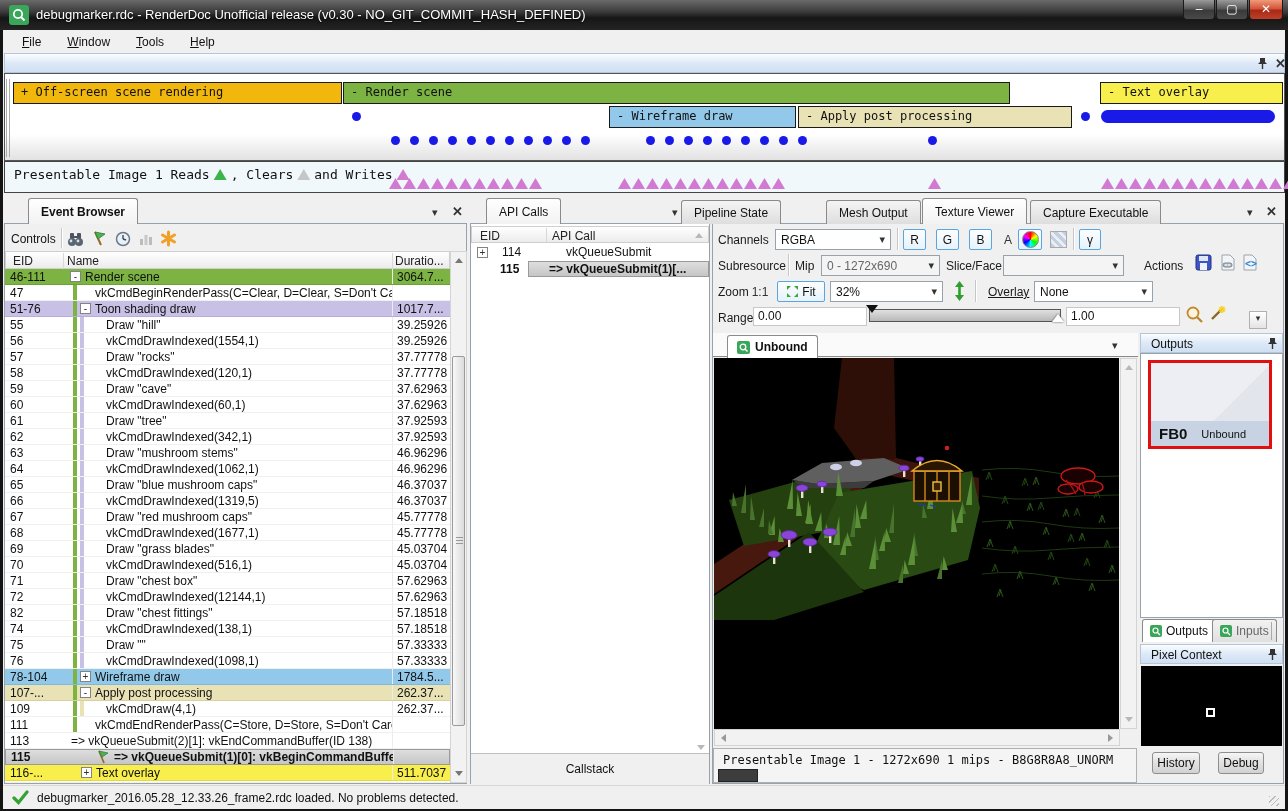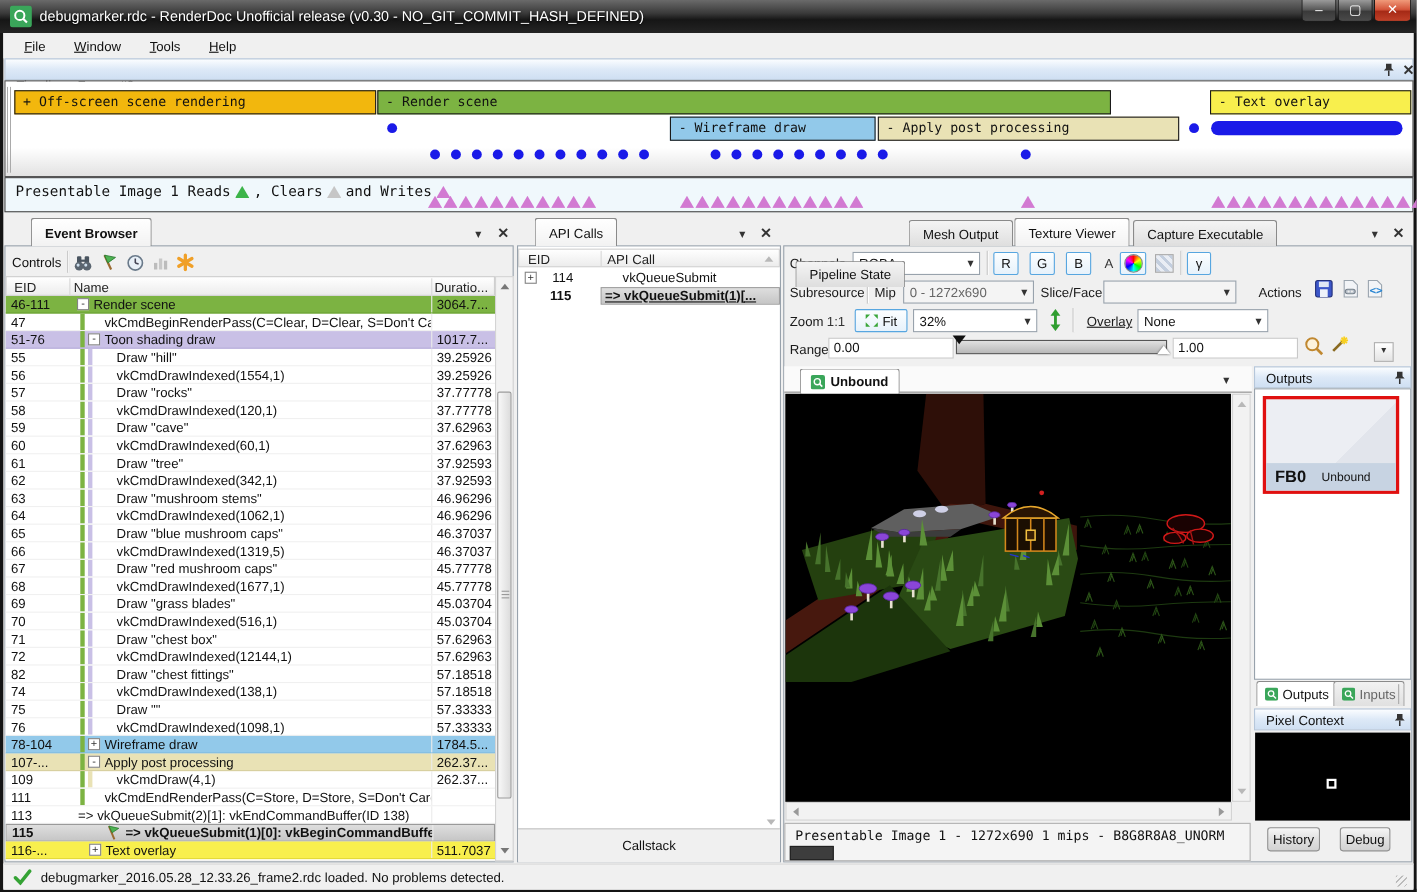--- a/index.html
+++ b/index.html
@@ -673,29 +673,29 @@
     <div style="position:absolute;left:74px;top:1px;width:1px;height:14px;background:#d8d8d8;"></div>
     <div class="arrow ar-up" style="right:5px;top:6px;border-bottom-color:#b8b8b8;"></div>
   </div>
   <div class="abs" style="left:471px;top:244px;width:238px;height:16px;display:flex;align-items:center;">
     <span class="expbox" style="margin-left:6px;">+</span>
     <span style="width:40px;padding-left:10px;">114</span>
     <span style="padding-left:24px;">vkQueueSubmit</span>
   </div>
   <div class="abs" style="left:471px;top:260px;width:238px;height:17px;display:flex;align-items:center;font-weight:bold;">
     <span style="width:57px;padding-left:29px;box-sizing:border-box;">115</span>
-    <span class="bg-gray" style="margin-left:18px;flex:1;height:16px;line-height:15px;padding-left:3px;box-sizing:border-box;overflow:hidden;white-space:nowrap;text-decoration:underline;">=&gt; vkQueueSubmit(1)[...</span>
+    <span class="bg-gray" style="flex:1;height:16px;line-height:15px;padding-left:20px;box-sizing:border-box;overflow:hidden;white-space:nowrap;">=&gt; vkQueueSubmit(1)[...</span>
   </div>
   <div class="abs" style="left:471px;top:753px;width:238px;height:30px;background:#f0f0f0;border-top:1px solid #c0c0c0;display:flex;align-items:center;justify-content:center;">
     <span>Callstack</span>
   </div>
   <div class="arrow ar-dn" style="left:697px;top:745px;border-top-color:#b8b8b8;"></div>
 
   <div class="abs panelframe" style="left:712px;top:223px;width:572px;height:561px;background:#f0f0f0;"></div>
-  <div class="tab inactive" style="left:723px;margin-top:37px;">Pipeline State</div>
+  <div class="tab inactive" style="left:681px;">Pipeline State</div>
   <div class="tab inactive" style="left:826px;">Mesh Output</div>
   <div class="tab" style="left:922px;">Texture Viewer</div>
   <div class="tab inactive" style="left:1030px;">Capture Executable</div>
   <span class="abs chev" style="left:1247px;top:206px;">▾</span>
   <span class="abs xbtn" style="left:1266px;top:204px;">✕</span>
 
   <span class="tlabel" style="left:718px;top:233px;">Channels</span>
   <div class="combo" style="left:775px;top:229px;width:116px;">
     <span>RGBA</span>
       <span class="chev">▾</span>

